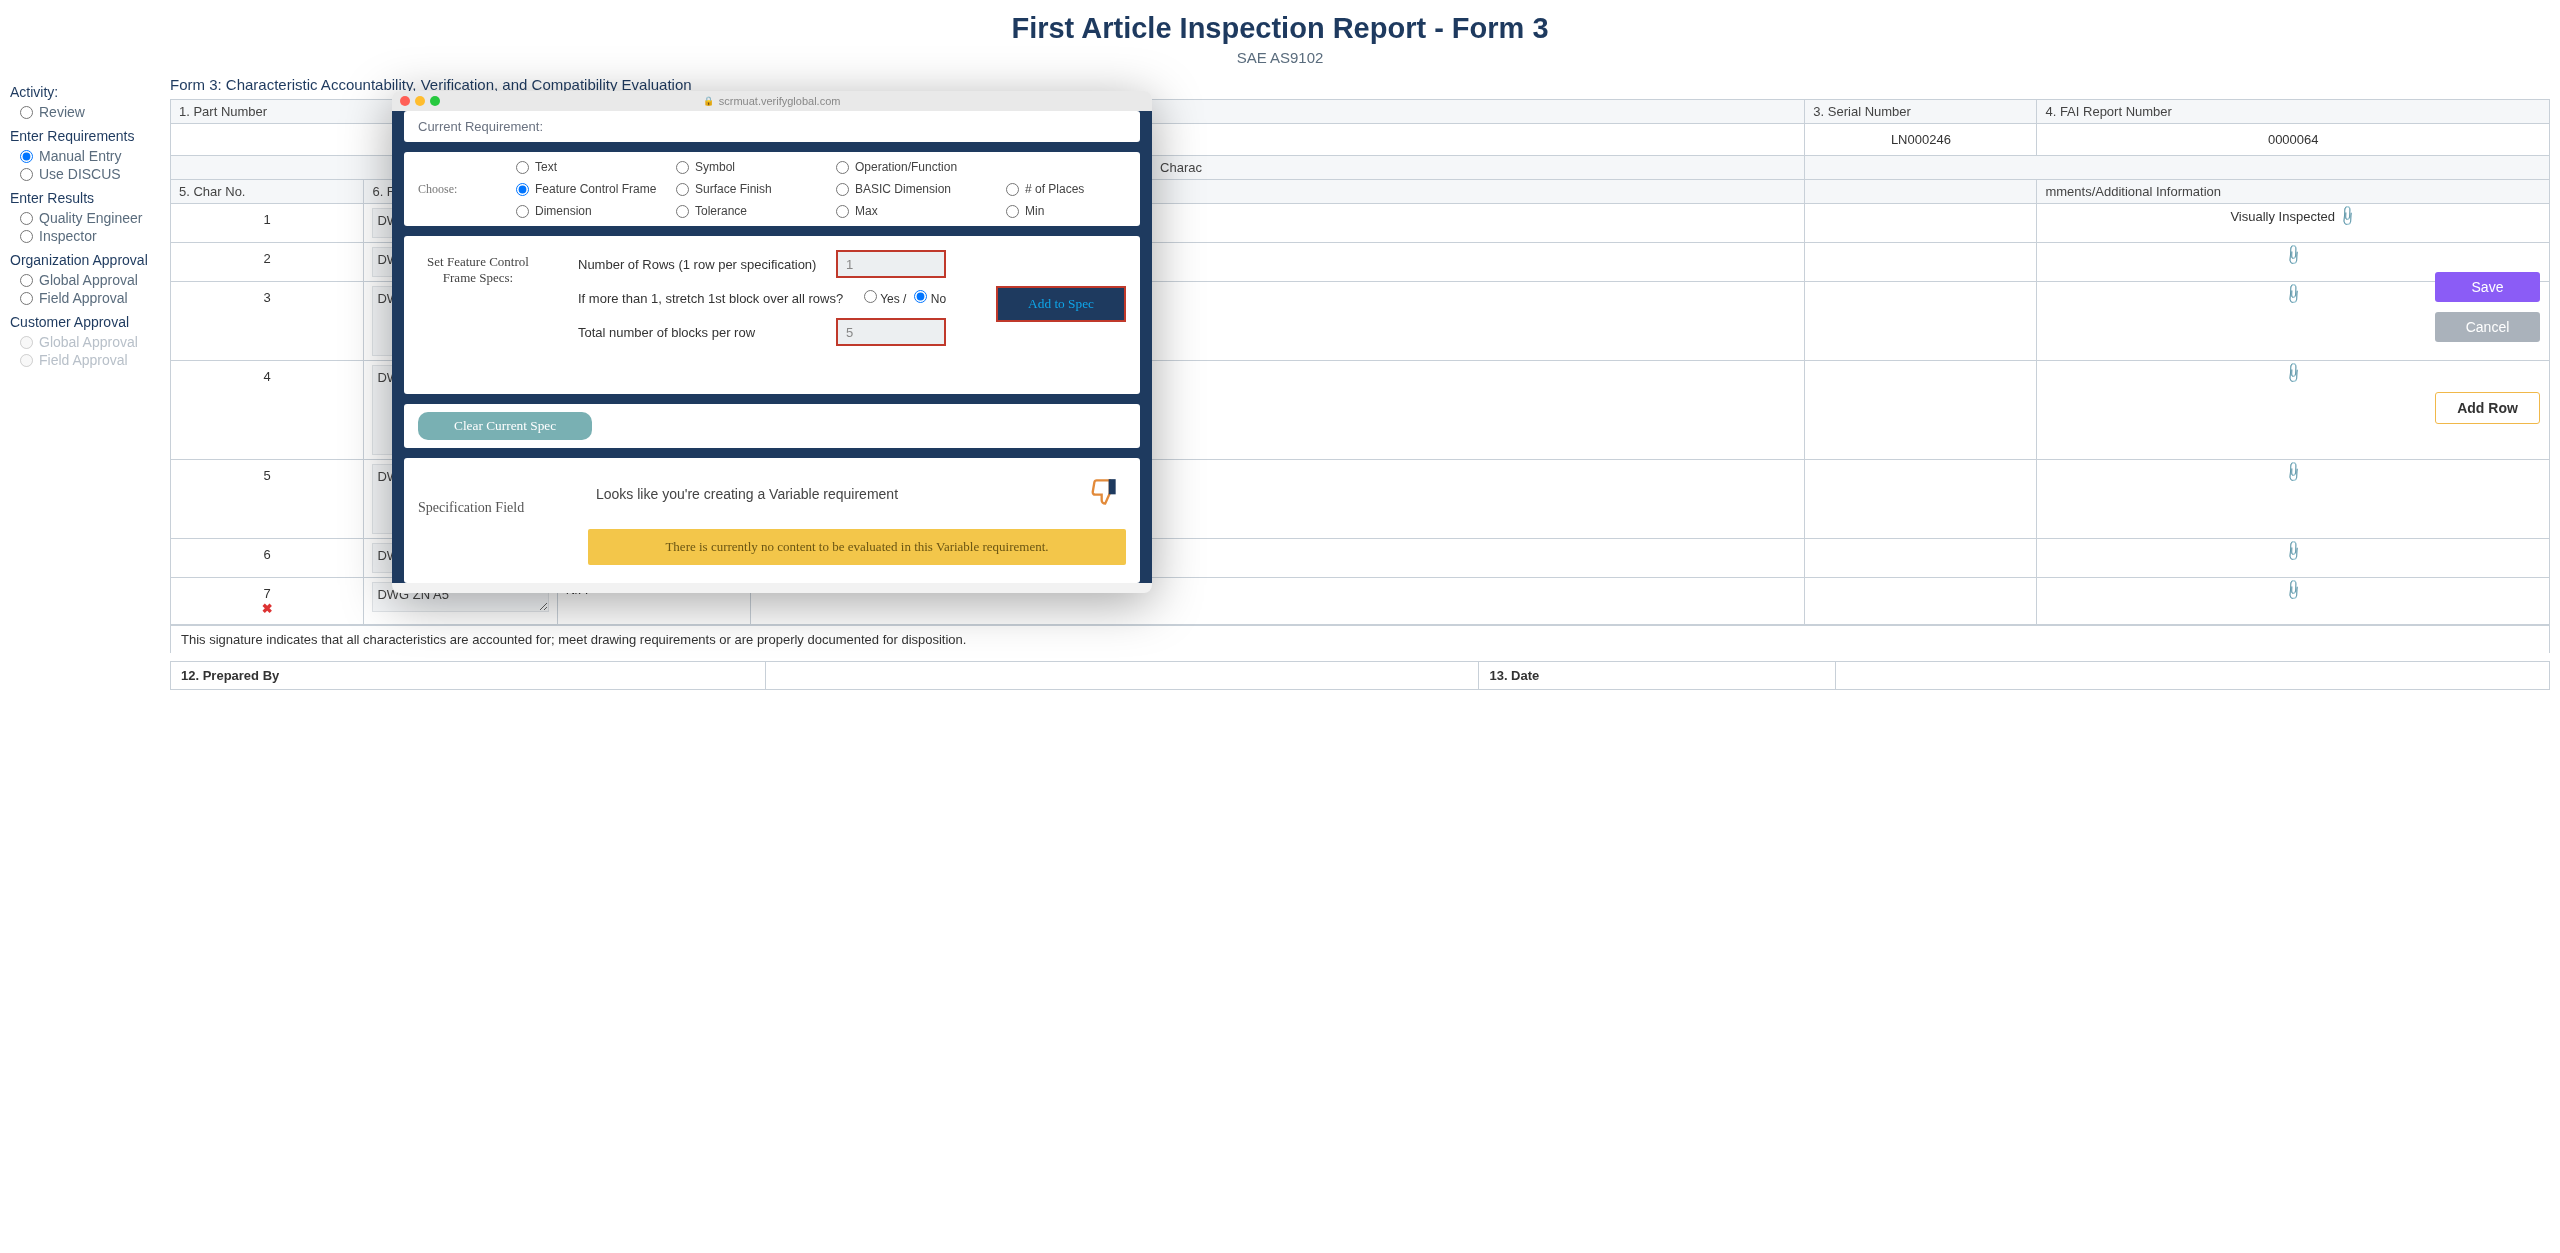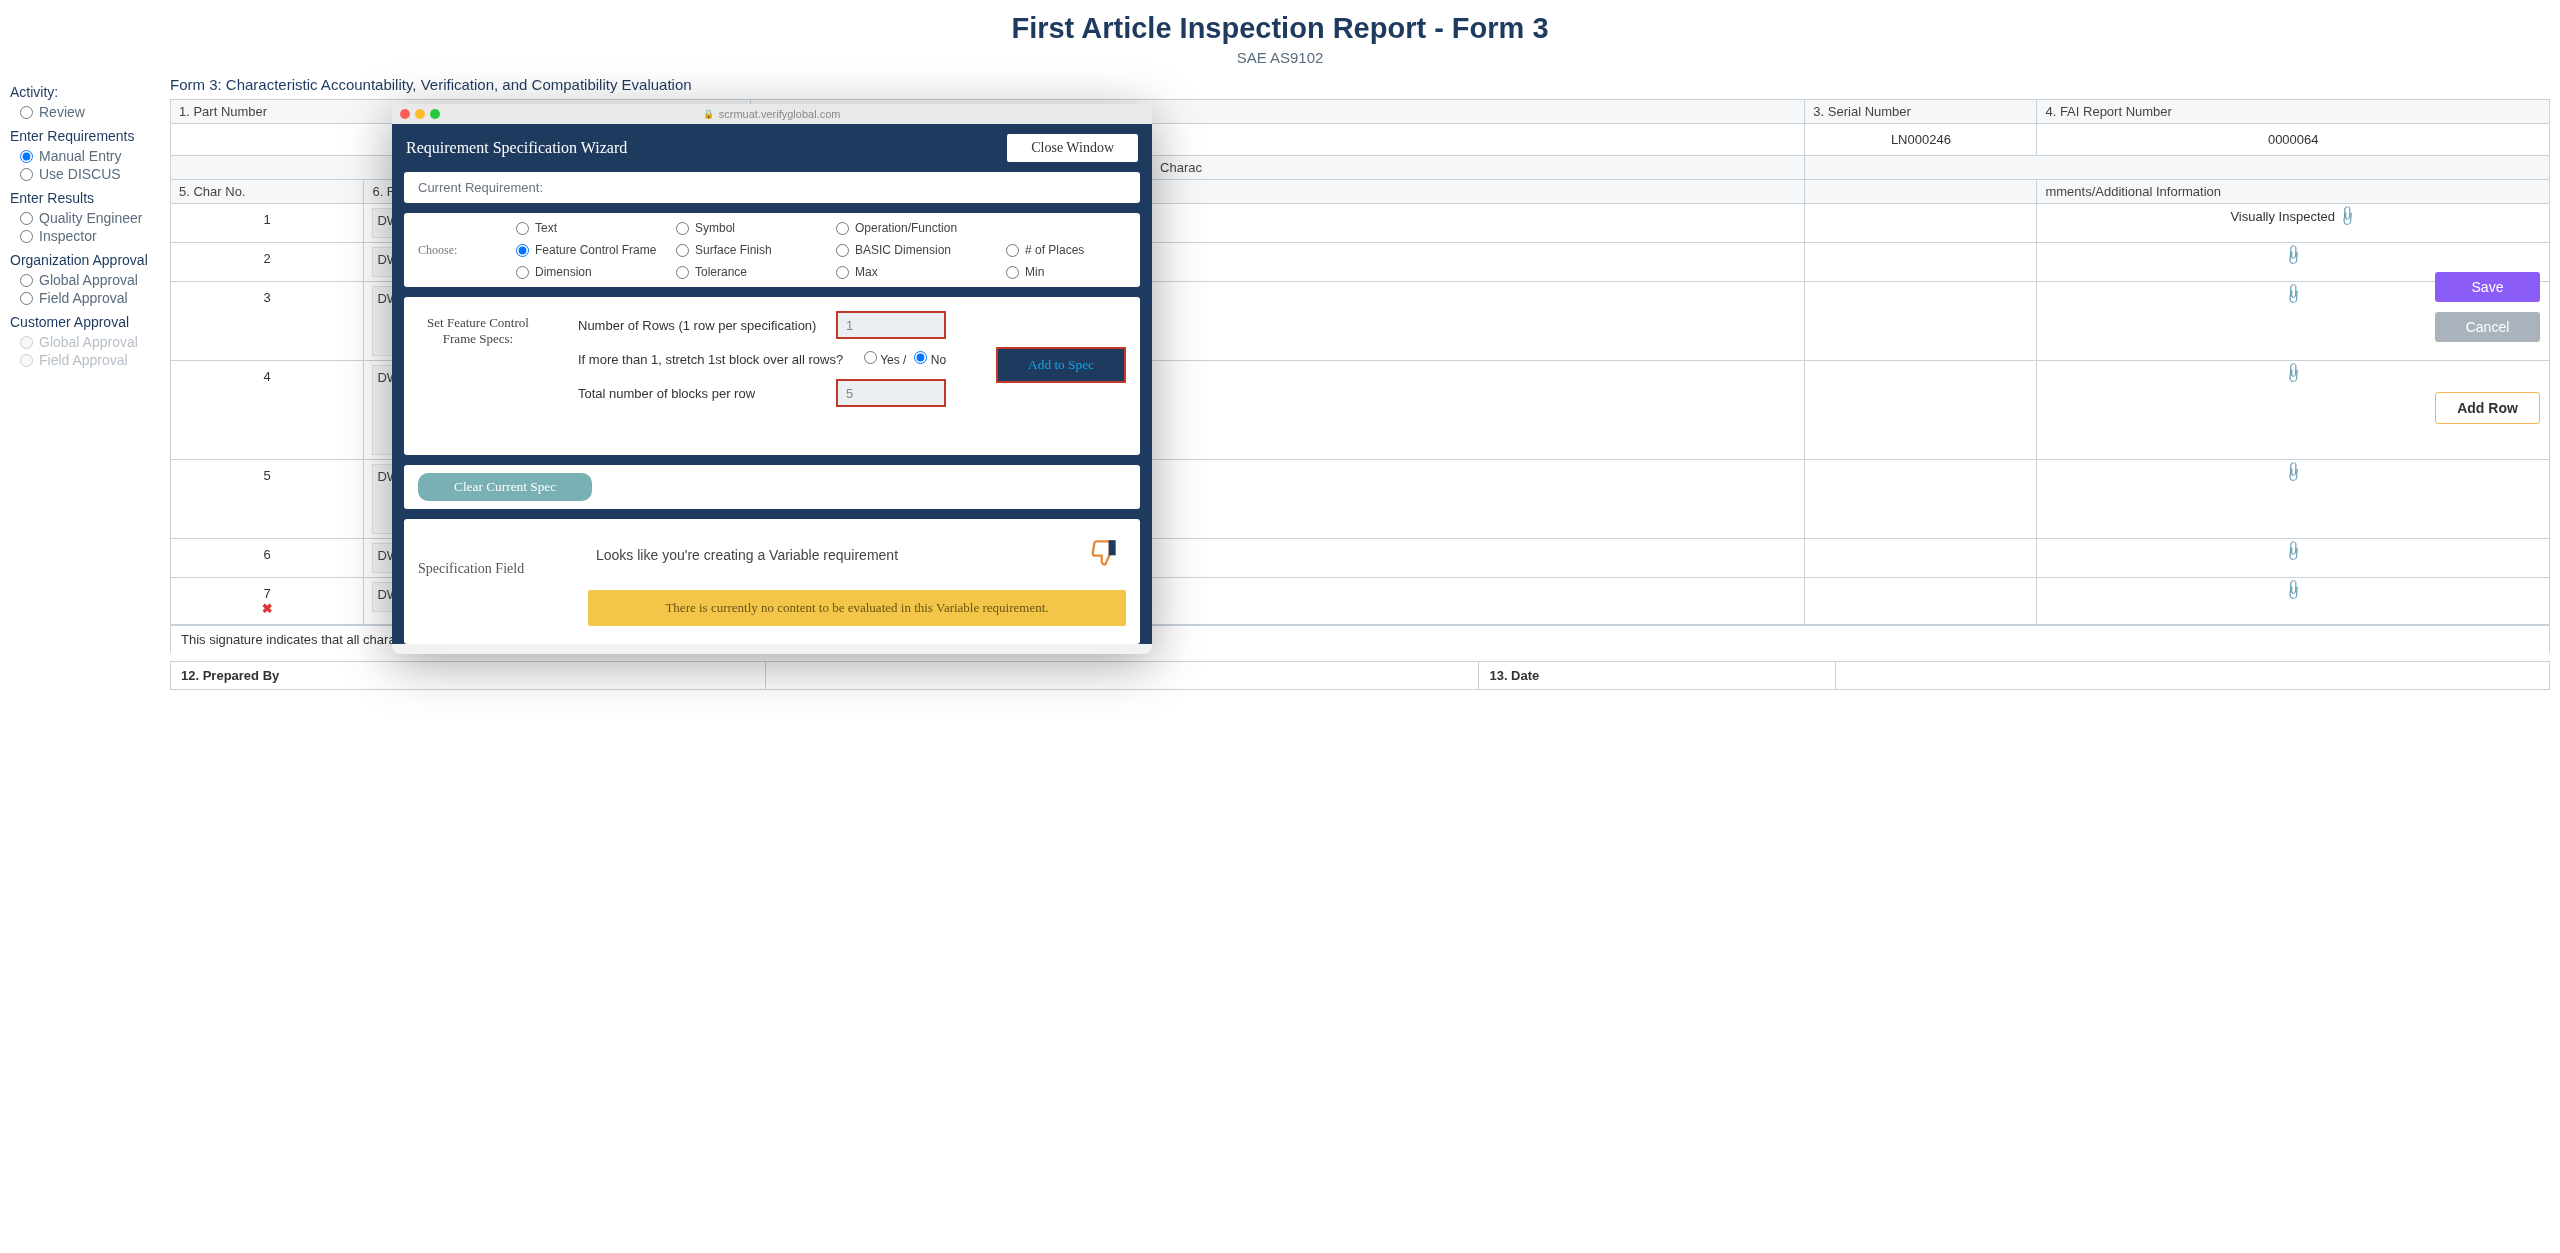--- a/index.html
+++ b/index.html
@@ -27,21 +27,21 @@
 table.form-table .attach-cell { text-align: center; color: #aaa; }
 .delete-x { color: #d33; font-weight: bold; display: block; text-align: center; cursor: pointer; }
 
 .actions { position: fixed; right: 20px; top: 272px; width: 105px; display: flex; flex-direction: column; gap: 10px; }
 .btn { display: inline-block; padding: 7px 18px; border-radius: 3px; font-size: 14px; text-align: center; cursor: pointer; border: none; }
 .btn-save { background: #8b5cf6; color: #fff; }
 .btn-cancel { background: #aab2bb; color: #fff; }
 .btn-addrow { background: #fff; border: 1px solid #f0b84a; color: #333; margin-top: 40px; font-weight: bold;}
 
 
-.modal-window { position: absolute; left: 392px; top: 104px; width: 760px; background: #f2f2f2; border-radius: 8px; box-shadow: 0 10px 50px rgba(0,0,0,.35); overflow: hidden; }
+.modal-window { position: absolute; left: 392px; top: 91px; width: 760px; background: #f2f2f2; border-radius: 8px; box-shadow: 0 10px 50px rgba(0,0,0,.35); overflow: hidden; }
 .modal-chrome { height: 20px; background: #e9e9e9; display: flex; align-items: center; padding: 0 8px; gap: 5px; position: relative; }
 .modal-chrome .dot { width: 10px; height: 10px; border-radius: 50%; }
 .modal-chrome .d-red { background: #ff5f56; }
 .modal-chrome .d-yel { background: #ffbd2e; }
 .modal-chrome .d-grn { background: #27c93f; }
 .modal-chrome .url { position: absolute; left: 50%; transform: translateX(-50%); font-size: 11px; color: #888; display: flex; align-items: center; gap: 4px; }
 .modal-chrome .url::before { content: "🔒"; font-size: 9px; }
 
 .modal-body { background: #1e3a5f; padding: 0; }
 .modal-header { display: flex; justify-content: space-between; align-items: center; padding: 10px 14px; }
@@ -272,24 +272,20 @@
 </div>
 
 <div class="modal-window">
   <div class="modal-chrome">
     <span class="dot d-red"></span>
     <span class="dot d-yel"></span>
     <span class="dot d-grn"></span>
     <span class="url">scrmuat.verifyglobal.com</span>
   </div>
   <div class="modal-body">
-    <div class="modal-header">
-      <span class="modal-header-title">Requirement Specification Wizard</span>
-      <span class="btn-close">Close Window</span>
-    </div>
 
     <div class="panel cur-req">
       <span>Current Requirement:</span>
     </div>
 
     <div class="panel">
       <div class="choose-row">
         <div class="choose-label">Choose:</div>
         <div class="choose-grid">
           <label>

